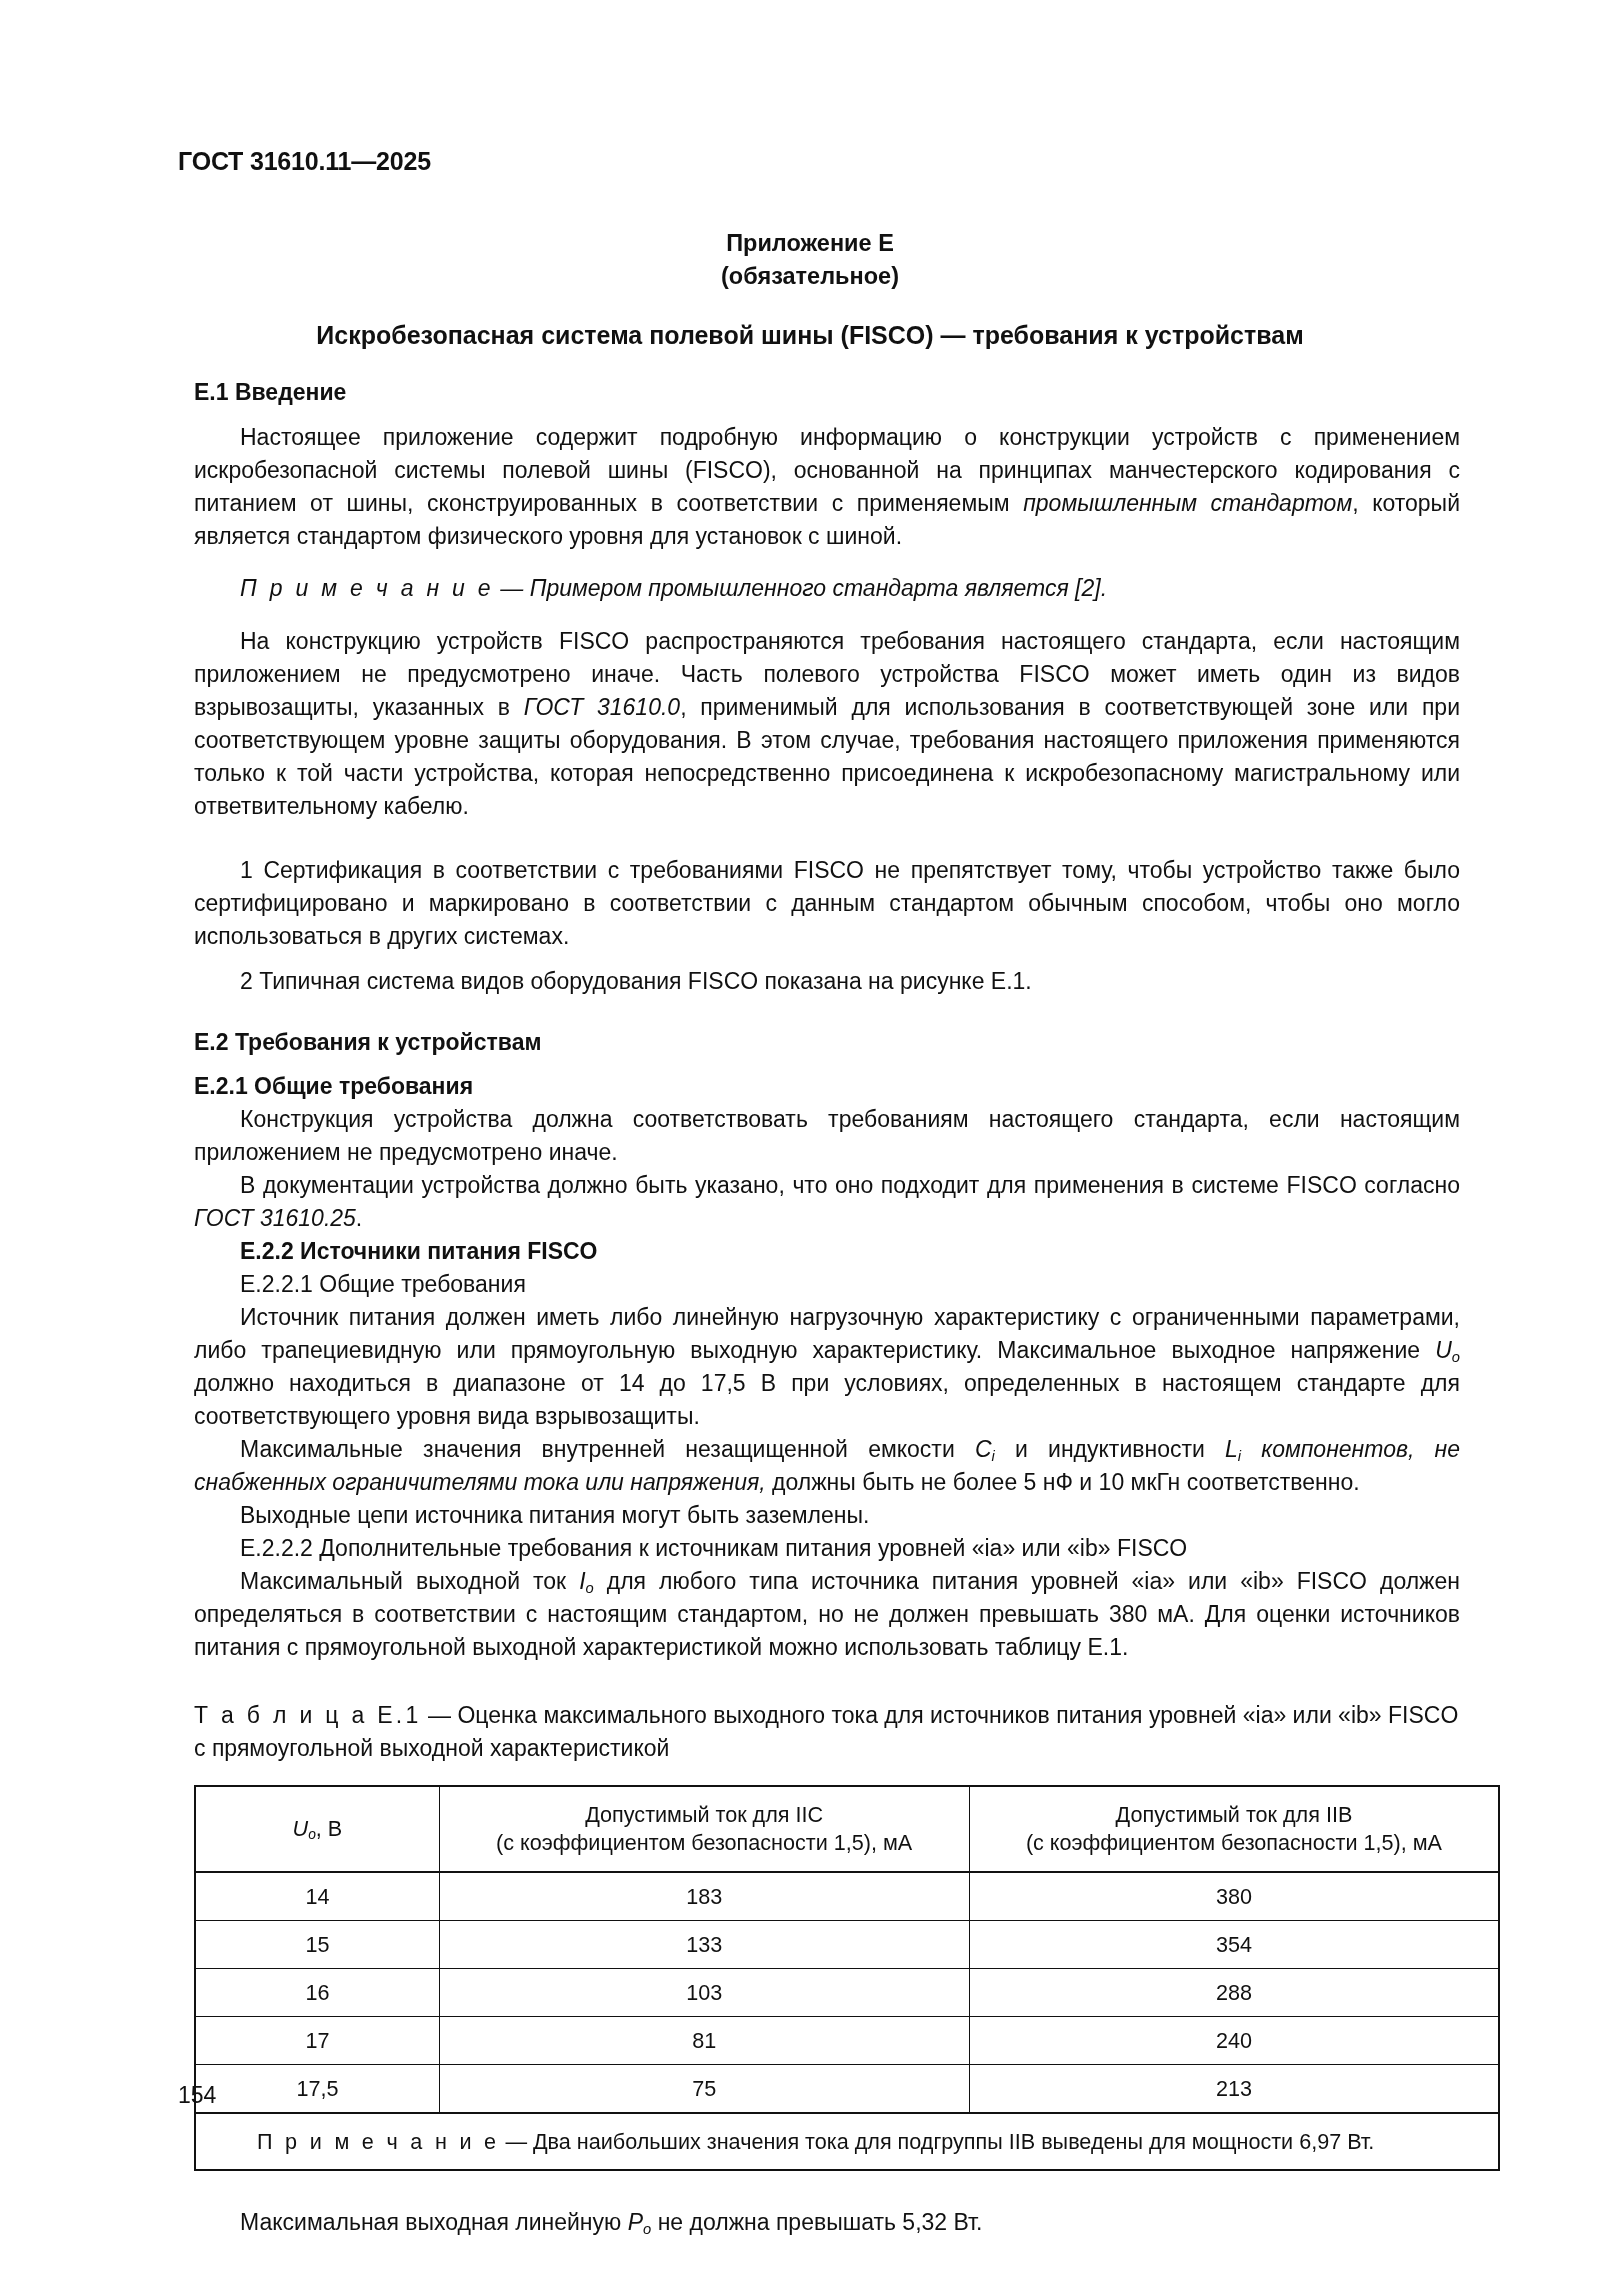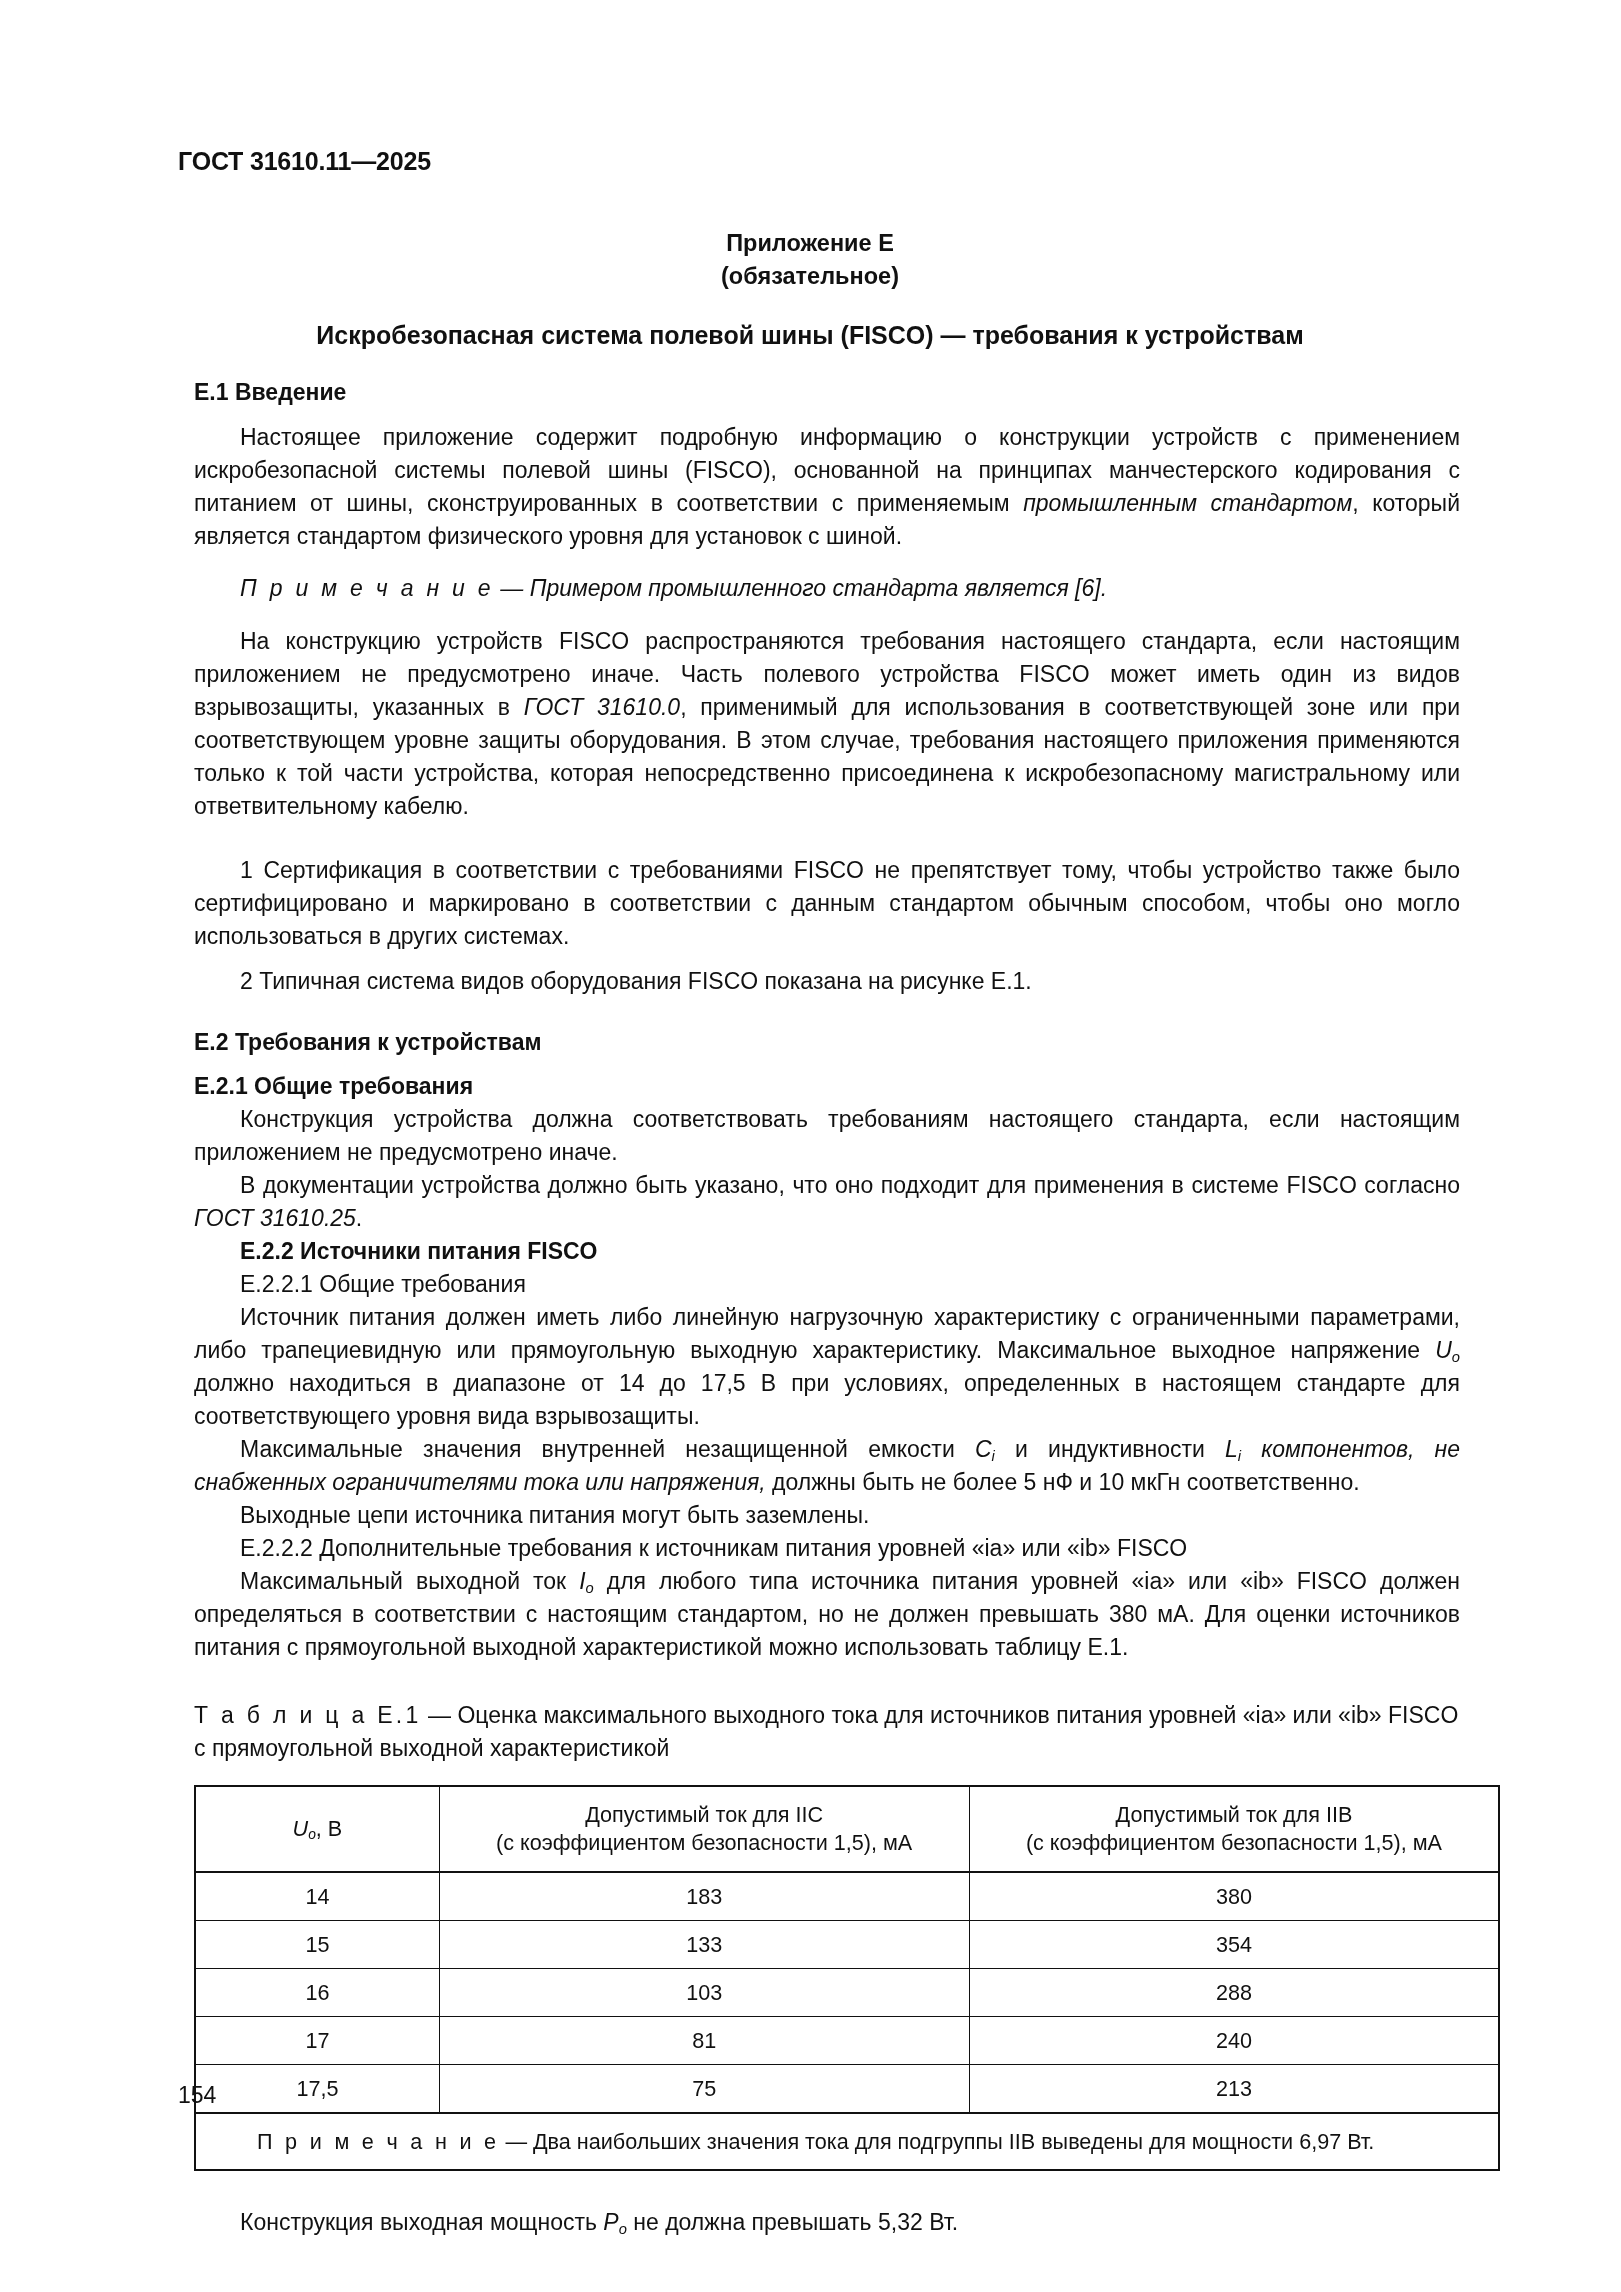--- a/index.html
+++ b/index.html
@@ -181,21 +181,21 @@
 
   <div class="flow">
 
     <div class="h-bold">E.1 Введение</div>
     <div class="gap-s"></div>
 
     <p class="indent"><span>Настоящее приложение содержит подробную информацию о конструкции устройств с применением искробезопасной системы полевой шины (FISCO), основанной на принципах манчестерского кодирования с питанием от шины, сконструированных в соответствии с применяемым </span><i>промышленным стандартом</i><span>, который является стандартом физического уровня для установок с шиной.</span></p>
 
     <div class="gap-m"></div>
 
-    <p class="indent"><span class="note-lead">П р и м е ч а н и е</span><span class="note-body"> — </span><span class="note-body">Примером промышленного стандарта является [6].</span></p>
+    <p class="indent"><span class="note-lead">П р и м е ч а н и е</span><span class="note-body"> — </span><span class="note-body">Примером промышленного стандарта является [2].</span></p>
 
     <div class="gap-m"></div>
 
     <p class="indent"><span>На конструкцию устройств FISCO распространяются требования настоящего стандарта, если настоящим приложением не предусмотрено иначе. Часть полевого устройства FISCO может иметь один из видов взрывозащиты, указанных в </span><i>ГОСТ 31610.0</i><span>, применимый для использования в соответствующей зоне или при соответствующем уровне защиты оборудования. В этом случае, требования настоящего приложения применяются только к той части устройства, которая непосредственно присоединена к искробезопасному магистральному или ответвительному кабелю.</span></p>
 
     <div class="gap-m"></div>
 
 
     <div class="gap-s"></div>
 
@@ -276,20 +276,20 @@
         </tr>
 
         <tr class="tnote">
           <td colspan="3"><span class="spaced">П р и м е ч а н и е</span><span> — </span><span>Два наибольших значения тока для подгруппы IIB выведены для мощности 6,97 Вт.</span></td>
         </tr>
       </tbody>
     </table>
 
     <div class="gap-xl"></div>
 
-    <p class="indent"><span>Конструкция выходная мощность </span><span class="varit"><span>P</span><sub>o</sub></span><span> не должна превышать 5,32 Вт.</span></p>
+    <p class="indent"><span>Максимальная выходная линейную </span><span class="varit"><span>P</span><sub>o</sub></span><span> не должна превышать 5,32 Вт.</span></p>
 
   </div>
 
   <div class="page-num">154</div>
 
 </div>
 
 
 </body></html>

